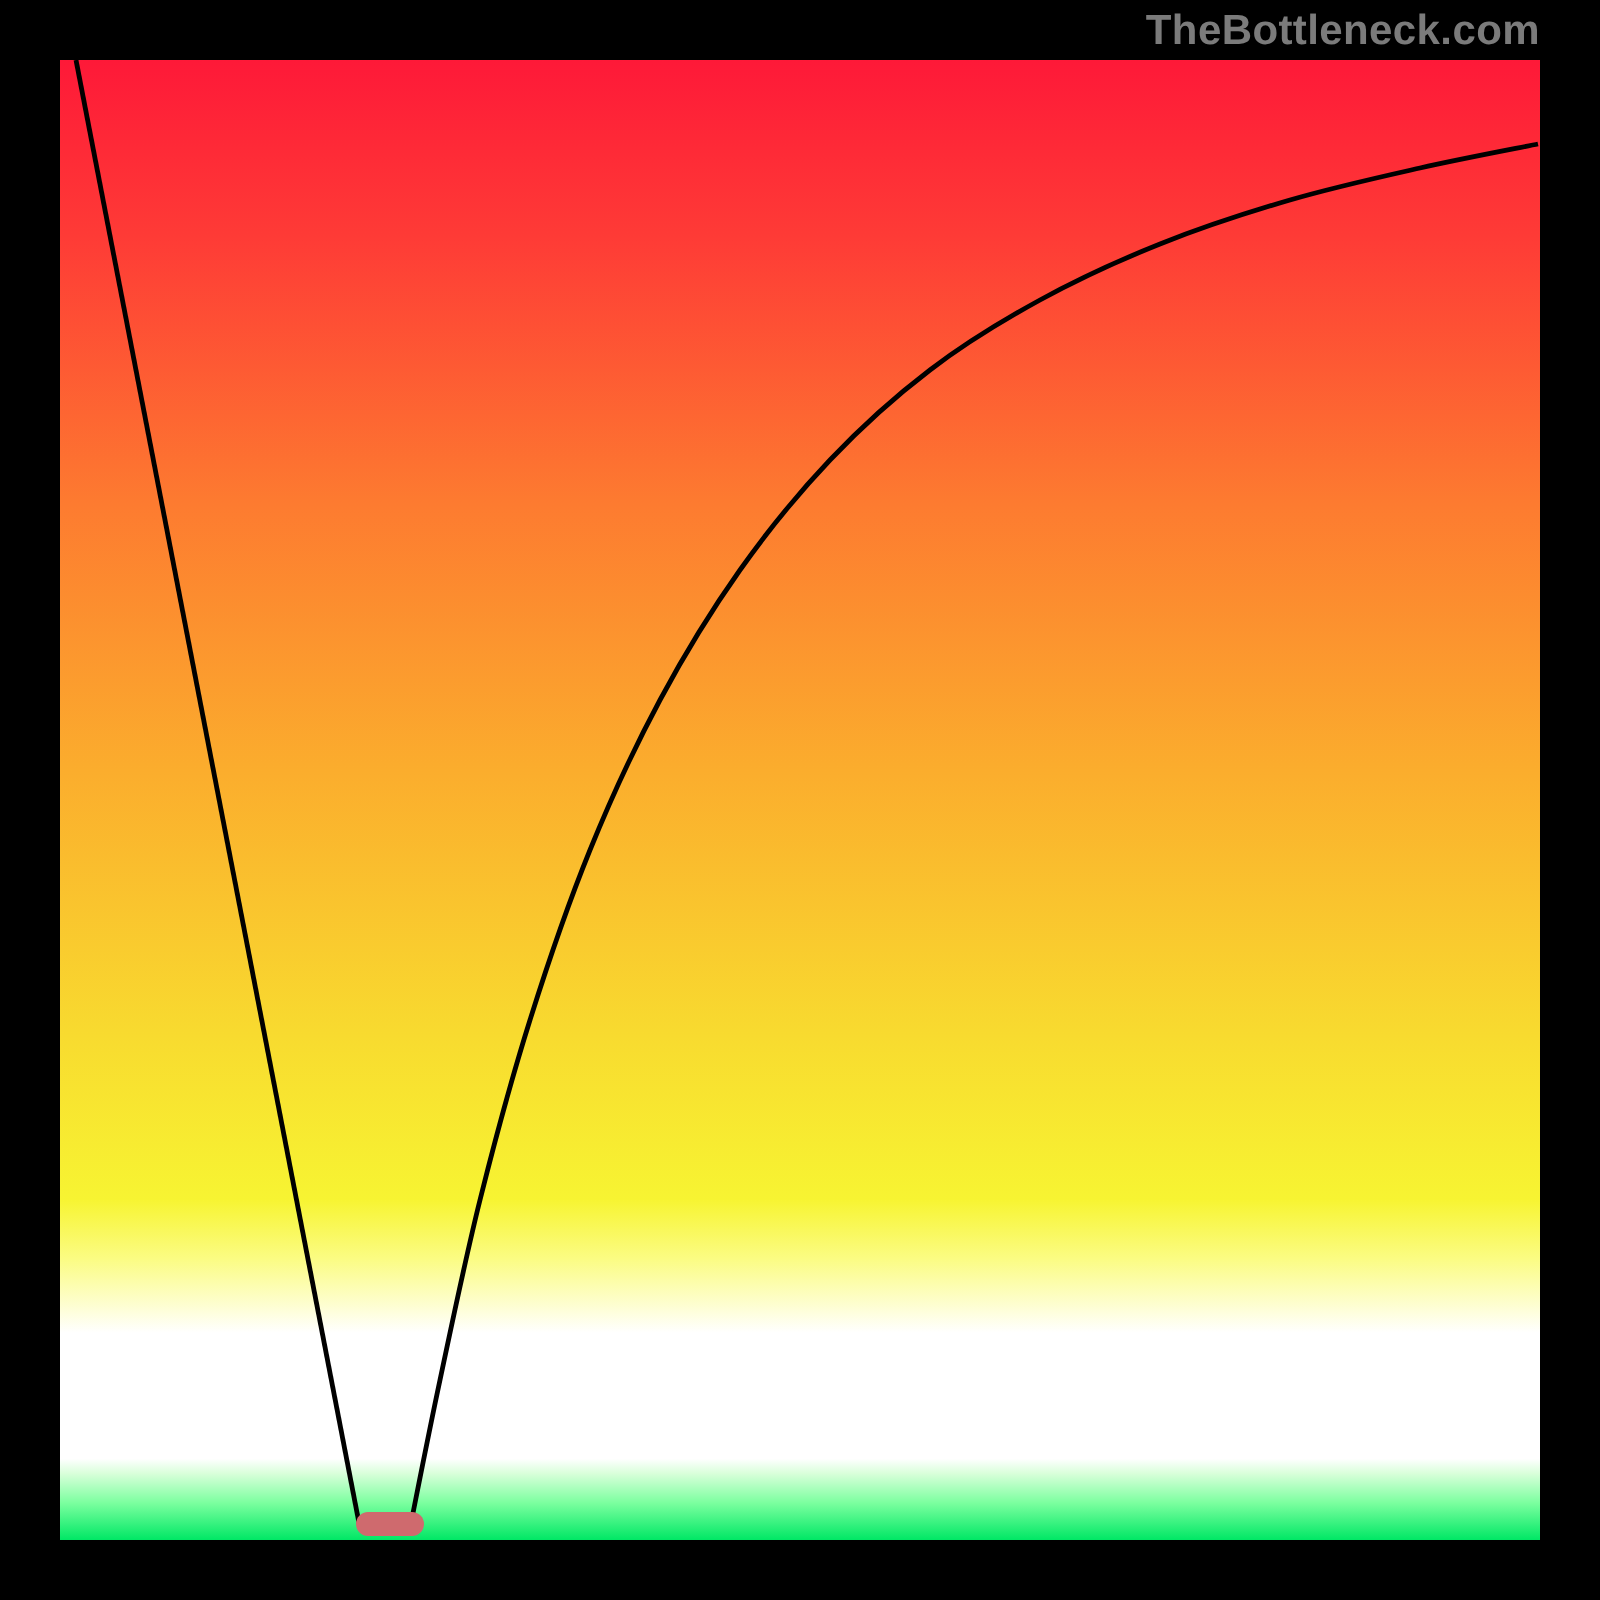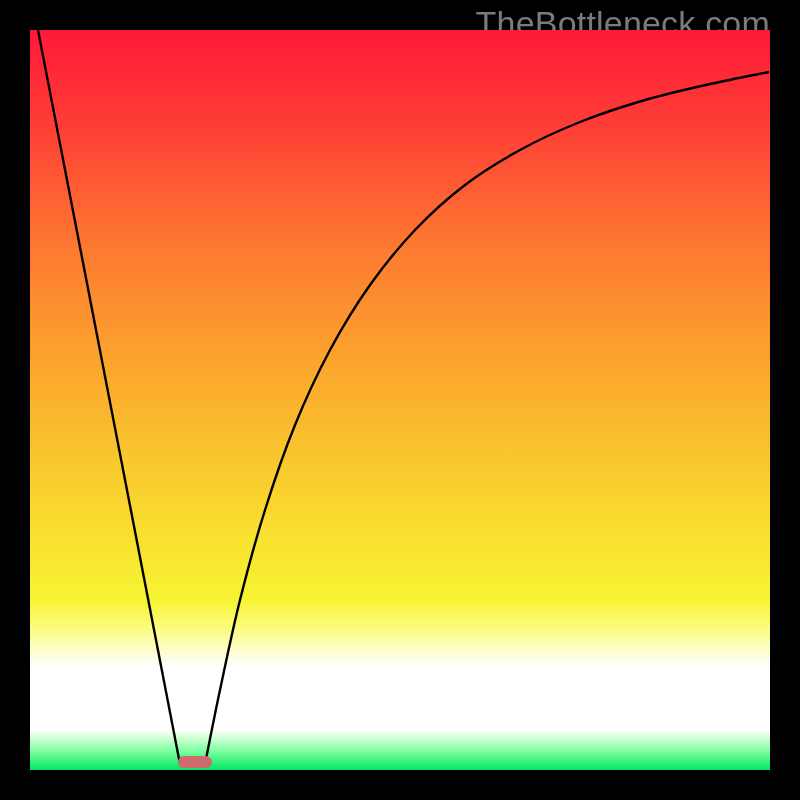--- a/index.html
+++ b/index.html
@@ -24,22 +24,22 @@
     left: 0;
     top: 0;
     width: 740px;
     height: 740px;
   }
   .watermark {
     position: absolute;
     top: 4px;
     right: 30px;
     color: #7b7b7b;
-    font-size: 34px;
-    font-weight: 400;
+    font-size: 21px;
+    font-weight: 700;
     letter-spacing: 0.2px;
   }
   .marker {
     position: absolute;
     background: #cf6a6e;
     border-radius: 6px;
   }
 </style>
 </head>
 <body>

